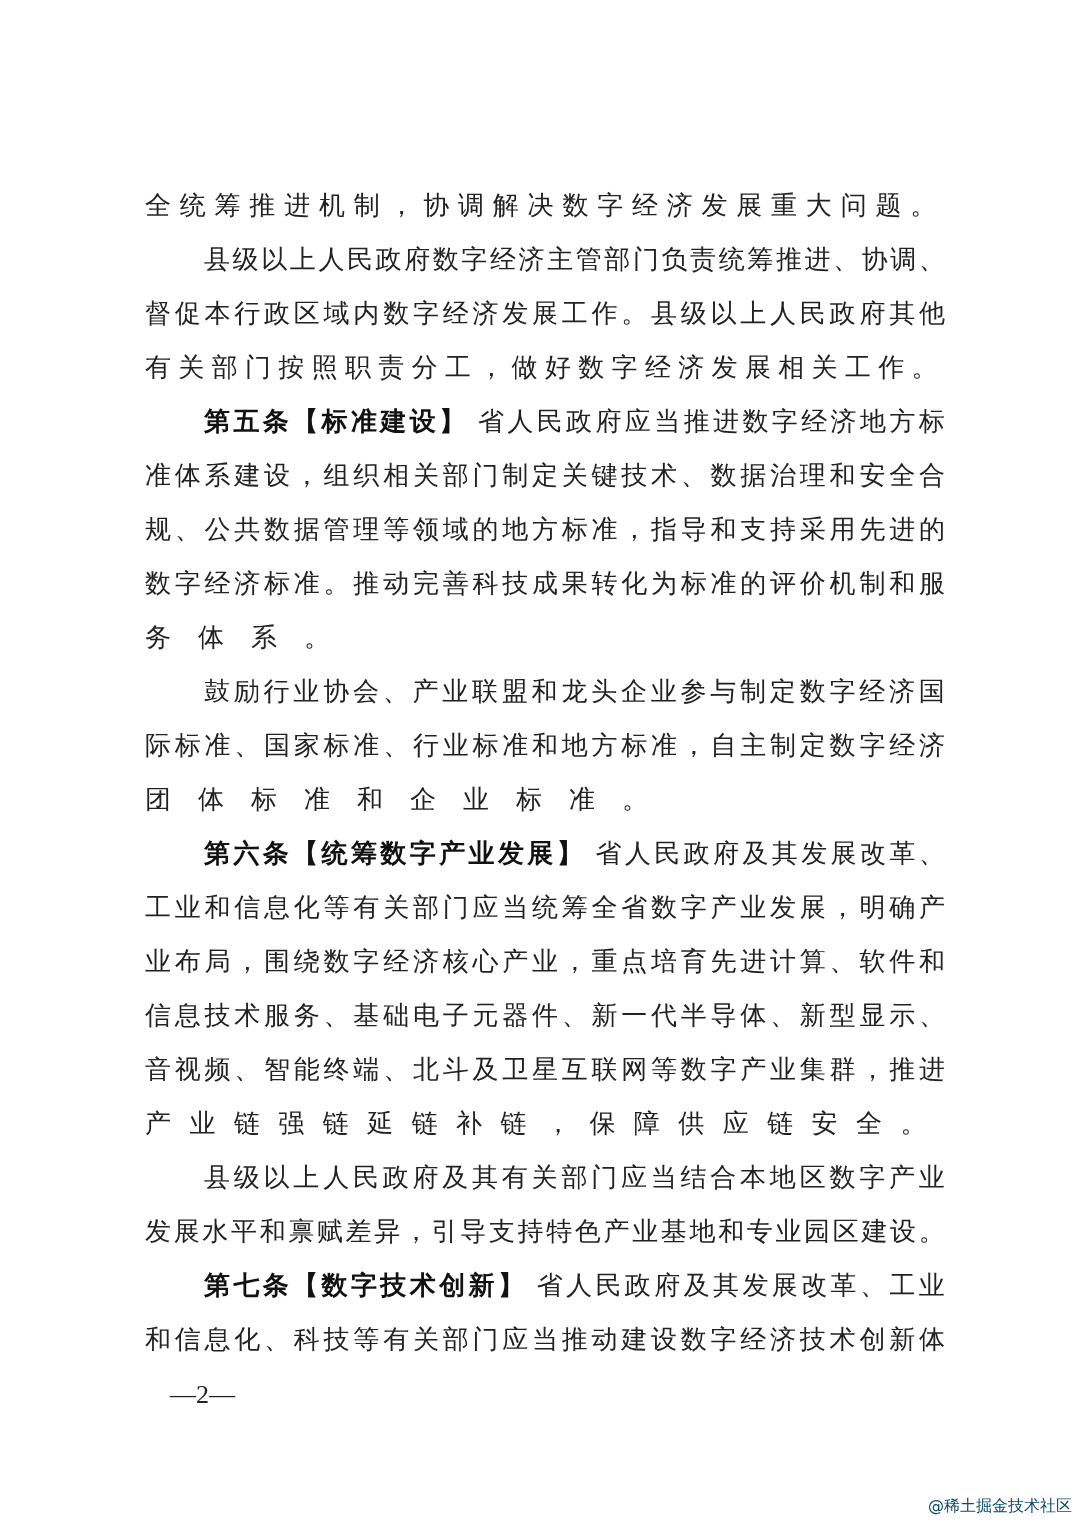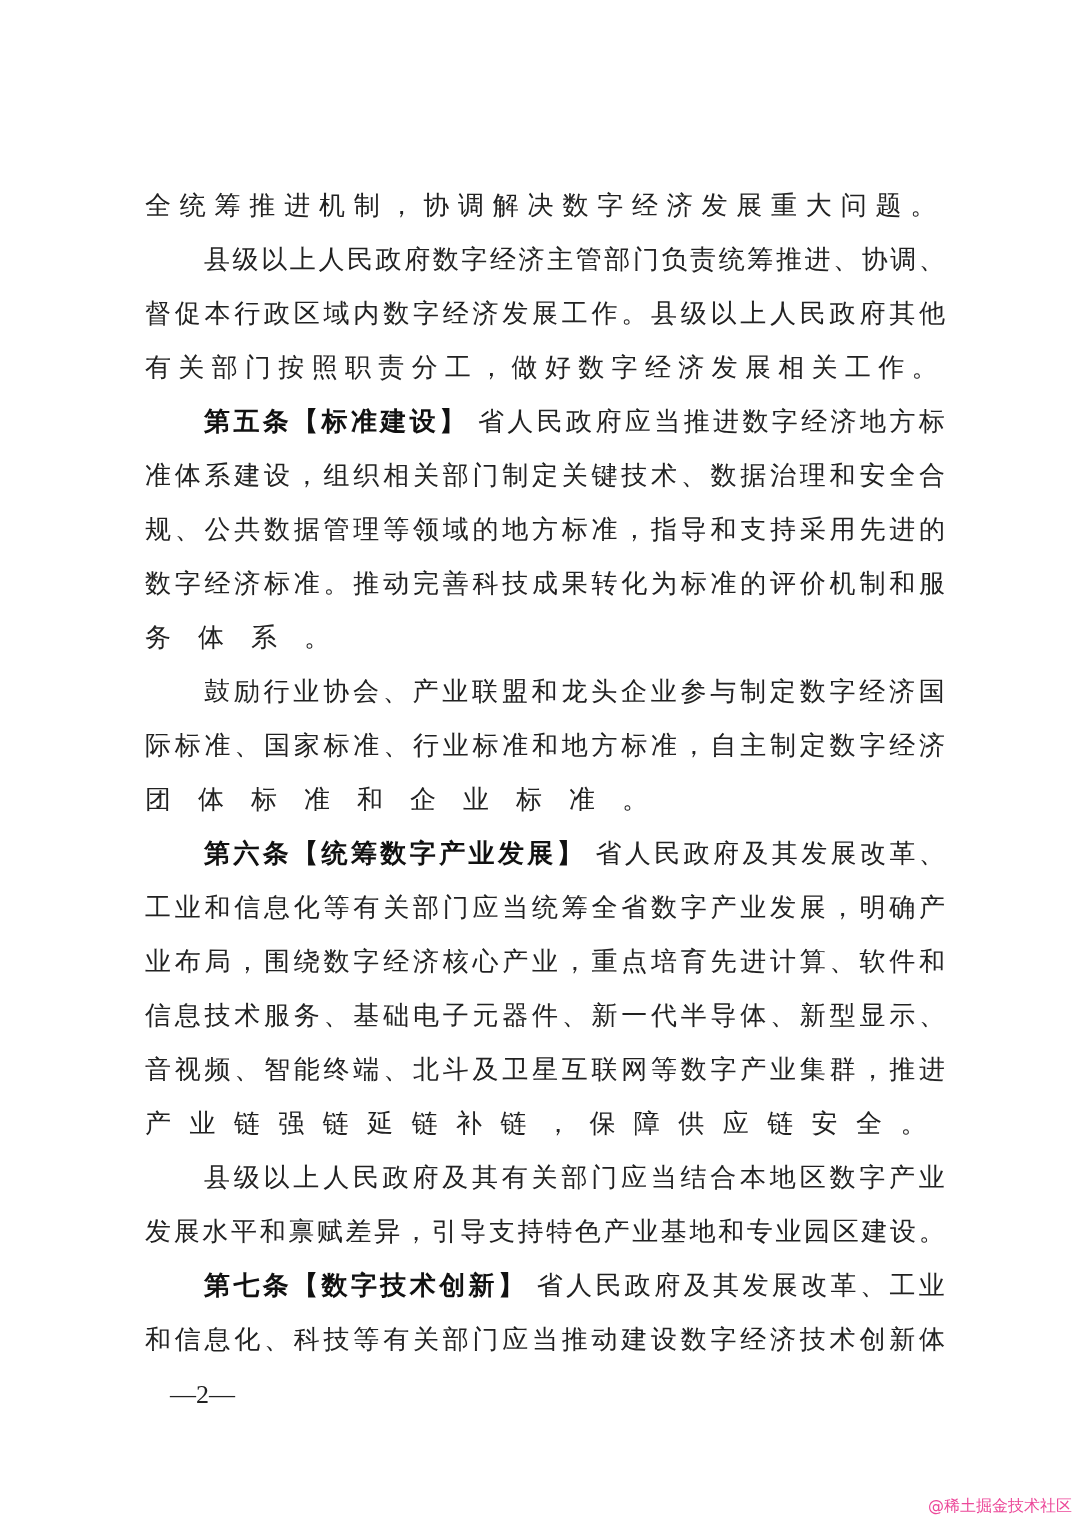--- a/index.html
+++ b/index.html
@@ -61,21 +61,21 @@
       font-size: 26px;
       color: #222222;
       line-height: 30px;
     }
     .watermark {
       position: absolute;
       right: 8px;
       top: 1496px;
       font-family: "DejaVu Sans", sans-serif;
       font-size: 16px;
-      color: #ec4899;
+      color: #0c4a6e;
       line-height: 20px;
     }
   </style>
 </head>
 <body>
 
 <div class="page">
   <div id="lines">
       <div class="line short" style="top: 178px;">
         <span class="ch">全</span>

